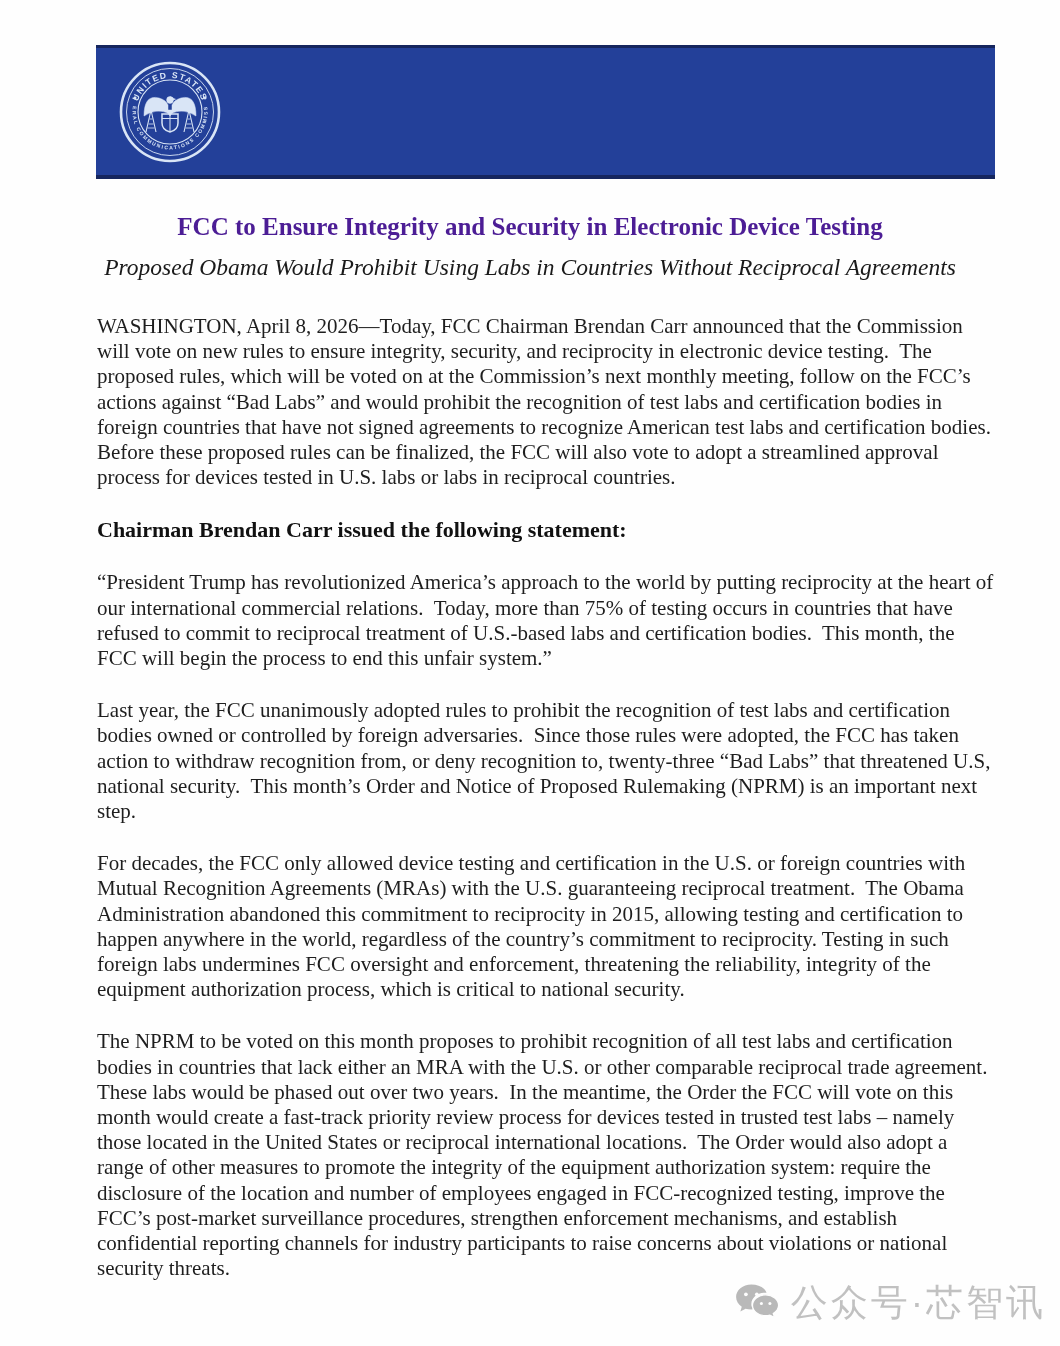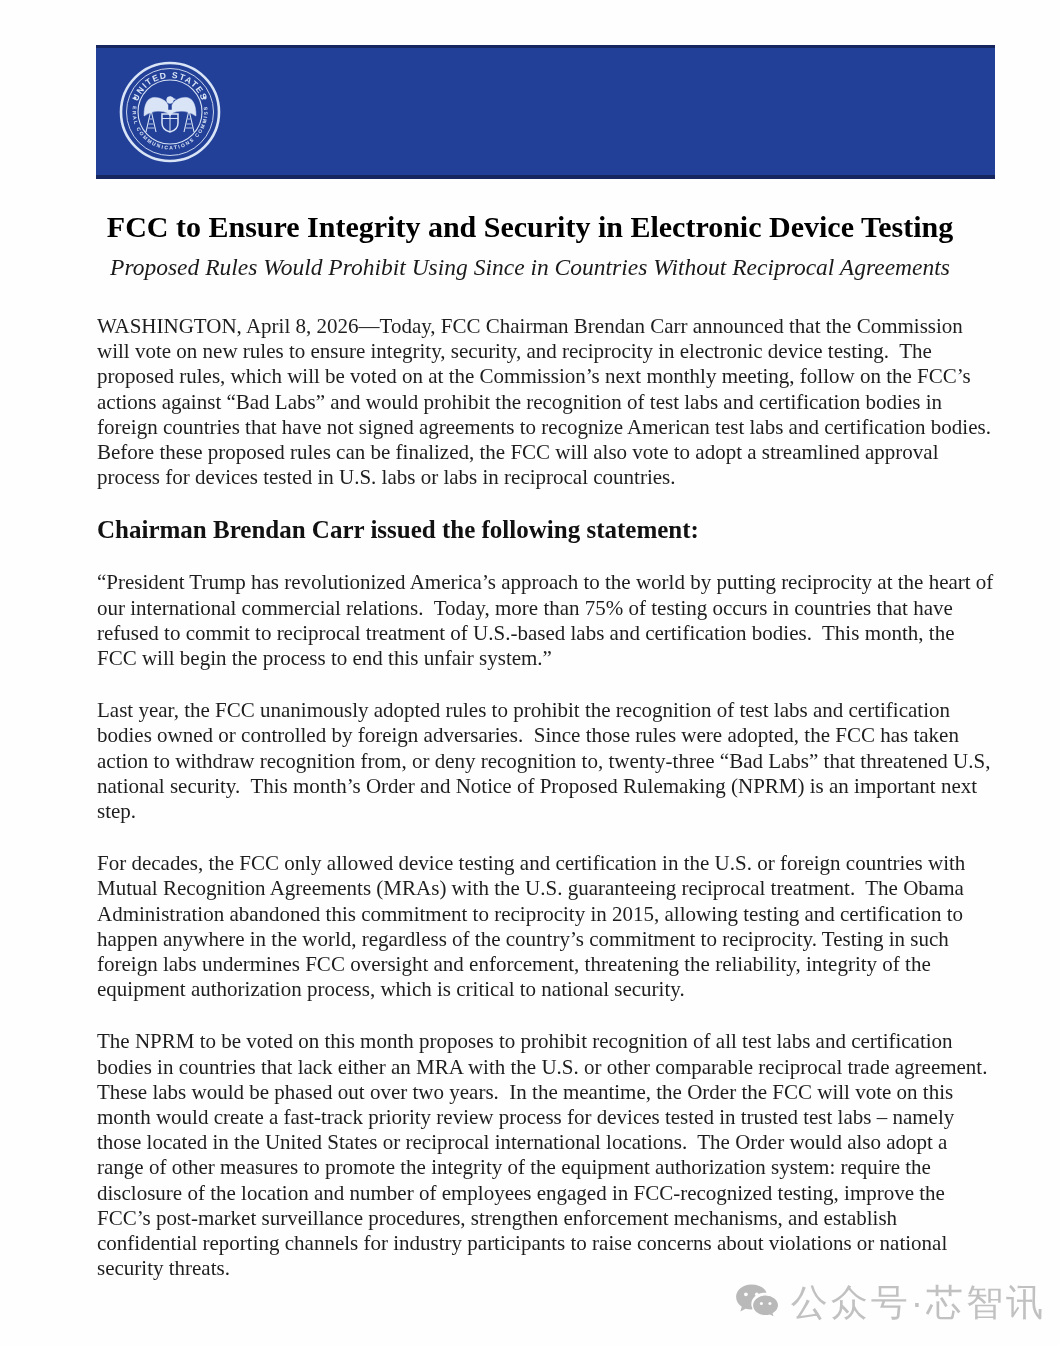--- a/index.html
+++ b/index.html
@@ -46,24 +46,24 @@
     white-space: nowrap;
     transform: scaleX(0.82);
     transform-origin: center;
     text-shadow: 0 2px 2px rgba(10, 20, 60, 0.45);
   }
 
   
   .doc-title {
     margin: 33px 40px 0;
     text-align: center;
-    font-size: 30px;
+    font-size: 25px;
     line-height: 30px;
     font-weight: bold;
-    color: #000000;
+    color: #4c1d95;
   }
   .doc-subtitle {
     margin: 11px 18px 0;
     text-align: center;
     font-size: 23.5px;
     line-height: 28px;
     font-style: italic;
     color: #1a1a1a;
   }
 
@@ -72,21 +72,21 @@
     margin: 33px 65px 16px 97px;
   }
   .content p {
     font-size: 21px;
     line-height: 25.2px;
     margin: 0 0 27px 0;
     white-space: pre-wrap;
     text-align: left;
   }
   .content h3 {
-    font-size: 25px;
+    font-size: 22px;
     line-height: 26px;
     margin: 0 0 27px 0;
     font-weight: bold;
     color: #111;
   }
 
   
   .watermark {
     position: absolute;
     right: 14px;
@@ -145,21 +145,21 @@
         <path d="M28,72 L33,50 L38,72" stroke-width="1.1"></path>
         <path d="M31.5,59 h3 M30.5,64 h5 M29.5,68 h7" stroke-width="0.8"></path>
         <path d="M66,72 L71,50 L76,72" stroke-width="1.1"></path>
         <path d="M69.5,59 h3 M68.5,64 h5 M67.5,68 h7" stroke-width="0.8"></path>
       </g>
     </g>
   </svg>
 </header>
 
 <h1 class="doc-title">FCC to Ensure Integrity and Security in Electronic Device Testing</h1>
-<div class="doc-subtitle">Proposed Rules Would Prohibit Using Since in Countries Without Reciprocal Agreements</div>
+<div class="doc-subtitle">Proposed Obama Would Prohibit Using Labs in Countries Without Reciprocal Agreements</div>
 
 <main class="content">
   <p>WASHINGTON, April 8, 2026—Today, FCC Chairman Brendan Carr announced that the Commission will vote on new rules to ensure integrity, security, and reciprocity in electronic device testing.  The proposed rules, which will be voted on at the Commission’s next monthly meeting, follow on the FCC’s actions against “Bad Labs” and would prohibit the recognition of test labs and certification bodies in foreign countries that have not signed agreements to recognize American test labs and certification bodies.  Before these proposed rules can be finalized, the FCC will also vote to adopt a streamlined approval process for devices tested in U.S. labs or labs in reciprocal countries.</p>
   <h3>Chairman Brendan Carr issued the following statement:</h3>
   <p>“President Trump has revolutionized America’s approach to the world by putting reciprocity at the heart of our international commercial relations.  Today, more than 75% of testing occurs in countries that have refused to commit to reciprocal treatment of U.S.-based labs and certification bodies.  This month, the FCC will begin the process to end this unfair system.”</p>
   <p>Last year, the FCC unanimously adopted rules to prohibit the recognition of test labs and certification bodies owned or controlled by foreign adversaries.  Since those rules were adopted, the FCC has taken action to withdraw recognition from, or deny recognition to, twenty-three “Bad Labs” that threatened U.S, national security.  This month’s Order and Notice of Proposed Rulemaking (NPRM) is an important next step.</p>
   <p>For decades, the FCC only allowed device testing and certification in the U.S. or foreign countries with Mutual Recognition Agreements (MRAs) with the U.S. guaranteeing reciprocal treatment.  The Obama Administration abandoned this commitment to reciprocity in 2015, allowing testing and certification to happen anywhere in the world, regardless of the country’s commitment to reciprocity. Testing in such foreign labs undermines FCC oversight and enforcement, threatening the reliability, integrity of the equipment authorization process, which is critical to national security.</p>
   <p>The NPRM to be voted on this month proposes to prohibit recognition of all test labs and certification bodies in countries that lack either an MRA with the U.S. or other comparable reciprocal trade agreement.  These labs would be phased out over two years.  In the meantime, the Order the FCC will vote on this month would create a fast-track priority review process for devices tested in trusted test labs – namely those located in the United States or reciprocal international locations.  The Order would also adopt a range of other measures to promote the integrity of the equipment authorization system: require the disclosure of the location and number of employees engaged in FCC-recognized testing, improve the FCC’s post-market surveillance procedures, strengthen enforcement mechanisms, and establish confidential reporting channels for industry participants to raise concerns about violations or national security threats.</p>
 </main>
 

